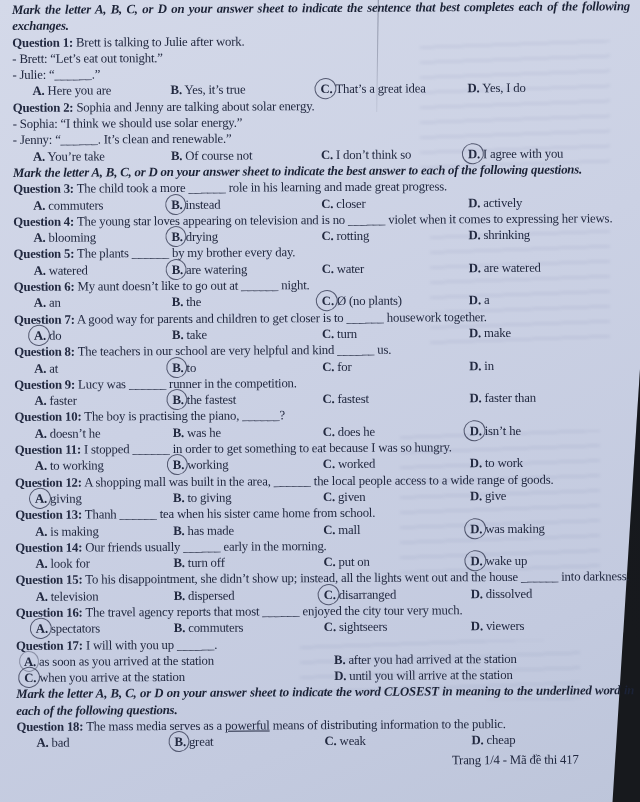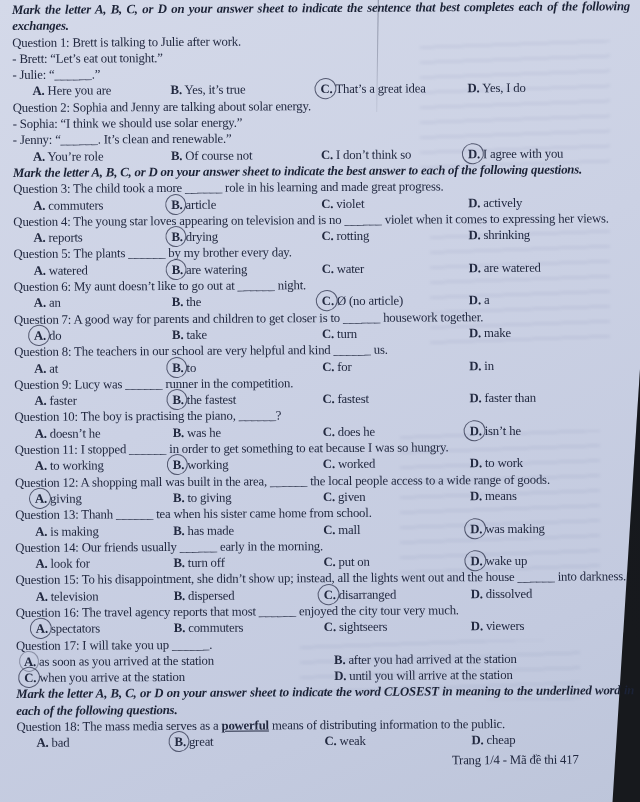--- a/index.html
+++ b/index.html
@@ -32,27 +32,27 @@
   .g2{left:430px;top:230px;width:180px;height:120px}
   .g3{left:400px;top:430px;width:200px;height:150px}
   .g4{left:300px;top:640px;width:280px;height:60px}
   .content{
     position:absolute;left:12px;top:2px;width:618px;
     transform:rotate(-.35deg);transform-origin:top left;
     color:#222940;font-size:12.8px;line-height:16.3px;letter-spacing:-.2px;
   }
   .instruction{font-weight:bold;font-style:italic;text-align:justify;color:#1b2236}
   .q-text{text-align:justify}
-  .q-label{font-weight:normal}
+  .q-label{font-weight:bold}
   .dialog{text-align:left}
   .opts{display:grid;grid-template-columns:138px 150px 147px auto;padding-left:20px}
   .opts.two{display:grid;grid-template-columns:310px auto;padding-left:8px}
   .opt{white-space:nowrap;overflow:visible}
   .letter{font-weight:bold}
-  .bu{font-weight:bold;text-decoration:underline}
+  .bu{font-weight:normal;text-decoration:underline}
   .circ{position:relative;display:inline-block}
   .circ::after{
     content:"";position:absolute;left:-6px;right:-4px;top:-3px;bottom:-2px;
     border:1.5px solid rgba(52,58,82,.8);border-radius:50%;transform:rotate(-10deg);
   }
   .circ.light::after{border-color:rgba(52,58,82,.42);left:-5px;right:-3px}
   .footer{text-align:right;padding-right:56px;margin-top:3px}
 </style>
 </head>
 <body>
@@ -75,60 +75,60 @@
         <span class="opt"><span class="letter">B.</span> <span>Yes, it’s true</span></span>
         <span class="opt"><span class="letter circ">C.</span> <span>That’s a great idea</span></span>
         <span class="opt"><span class="letter">D.</span> <span>Yes, I do</span></span>
       </div>
     </div>
     <div class="question">
       <div class="q-text"><span class="q-label">Question 2:</span> <span>Sophia and Jenny are talking about solar energy.</span></div>
       <div class="dialog">- Sophia: “I think we should use solar energy.”</div>
       <div class="dialog">- Jenny: “______. It’s clean and renewable.”</div>
       <div class="opts">
-        <span class="opt"><span class="letter">A.</span> <span>You’re role</span></span>
+        <span class="opt"><span class="letter">A.</span> <span>You’re take</span></span>
         <span class="opt"><span class="letter">B.</span> <span>Of course not</span></span>
         <span class="opt"><span class="letter">C.</span> <span>I don’t think so</span></span>
         <span class="opt"><span class="letter circ">D.</span> <span>I agree with you</span></span>
       </div>
     </div>
     <div class="instruction">Mark the letter A, B, C, or D on your answer sheet to indicate the best answer to each of the following questions.</div>
     <div class="question">
       <div class="q-text"><span class="q-label">Question 3:</span> <span>The child took a more ______ role in his learning and made great progress.</span></div>
       <div class="opts">
         <span class="opt"><span class="letter">A.</span> <span>commuters</span></span>
-        <span class="opt"><span class="letter circ">B.</span> <span>article</span></span>
-        <span class="opt"><span class="letter">C.</span> <span>violet</span></span>
+        <span class="opt"><span class="letter circ">B.</span> <span>instead</span></span>
+        <span class="opt"><span class="letter">C.</span> <span>closer</span></span>
         <span class="opt"><span class="letter">D.</span> <span>actively</span></span>
       </div>
     </div>
     <div class="question">
       <div class="q-text"><span class="q-label">Question 4:</span> <span>The young star loves appearing on television and is no ______ violet when it comes to expressing her views.</span></div>
       <div class="opts">
-        <span class="opt"><span class="letter">A.</span> <span>reports</span></span>
+        <span class="opt"><span class="letter">A.</span> <span>blooming</span></span>
         <span class="opt"><span class="letter circ">B.</span> <span>drying</span></span>
         <span class="opt"><span class="letter">C.</span> <span>rotting</span></span>
         <span class="opt"><span class="letter">D.</span> <span>shrinking</span></span>
       </div>
     </div>
     <div class="question">
       <div class="q-text"><span class="q-label">Question 5:</span> <span>The plants ______ by my brother every day.</span></div>
       <div class="opts">
         <span class="opt"><span class="letter">A.</span> <span>watered</span></span>
         <span class="opt"><span class="letter circ">B.</span> <span>are watering</span></span>
         <span class="opt"><span class="letter">C.</span> <span>water</span></span>
         <span class="opt"><span class="letter">D.</span> <span>are watered</span></span>
       </div>
     </div>
     <div class="question">
       <div class="q-text"><span class="q-label">Question 6:</span> <span>My aunt doesn’t like to go out at ______ night.</span></div>
       <div class="opts">
         <span class="opt"><span class="letter">A.</span> <span>an</span></span>
         <span class="opt"><span class="letter">B.</span> <span>the</span></span>
-        <span class="opt"><span class="letter circ">C.</span> <span>Ø (no article)</span></span>
+        <span class="opt"><span class="letter circ">C.</span> <span>Ø (no plants)</span></span>
         <span class="opt"><span class="letter">D.</span> <span>a</span></span>
       </div>
     </div>
     <div class="question">
       <div class="q-text"><span class="q-label">Question 7:</span> <span>A good way for parents and children to get closer is to ______ housework together.</span></div>
       <div class="opts">
         <span class="opt"><span class="letter circ">A.</span> <span>do</span></span>
         <span class="opt"><span class="letter">B.</span> <span>take</span></span>
         <span class="opt"><span class="letter">C.</span> <span>turn</span></span>
         <span class="opt"><span class="letter">D.</span> <span>make</span></span>
@@ -169,21 +169,21 @@
         <span class="opt"><span class="letter">C.</span> <span>worked</span></span>
         <span class="opt"><span class="letter">D.</span> <span>to work</span></span>
       </div>
     </div>
     <div class="question">
       <div class="q-text"><span class="q-label">Question 12:</span> <span>A shopping mall was built in the area, ______ the local people access to a wide range of goods.</span></div>
       <div class="opts">
         <span class="opt"><span class="letter circ">A.</span> <span>giving</span></span>
         <span class="opt"><span class="letter">B.</span> <span>to giving</span></span>
         <span class="opt"><span class="letter">C.</span> <span>given</span></span>
-        <span class="opt"><span class="letter">D.</span> <span>means</span></span>
+        <span class="opt"><span class="letter">D.</span> <span>give</span></span>
       </div>
     </div>
     <div class="question">
       <div class="q-text"><span class="q-label">Question 13:</span> <span>Thanh ______ tea when his sister came home from school.</span></div>
       <div class="opts">
         <span class="opt"><span class="letter">A.</span> <span>is making</span></span>
         <span class="opt"><span class="letter">B.</span> <span>has made</span></span>
         <span class="opt"><span class="letter">C.</span> <span>mall</span></span>
         <span class="opt"><span class="letter circ">D.</span> <span>was making</span></span>
       </div>
@@ -209,21 +209,21 @@
     <div class="question">
       <div class="q-text"><span class="q-label">Question 16:</span> <span>The travel agency reports that most ______ enjoyed the city tour very much.</span></div>
       <div class="opts">
         <span class="opt"><span class="letter circ">A.</span> <span>spectators</span></span>
         <span class="opt"><span class="letter">B.</span> <span>commuters</span></span>
         <span class="opt"><span class="letter">C.</span> <span>sightseers</span></span>
         <span class="opt"><span class="letter">D.</span> <span>viewers</span></span>
       </div>
     </div>
     <div class="question">
-      <div class="q-text"><span class="q-label">Question 17:</span> <span>I will take you up ______.</span></div>
+      <div class="q-text"><span class="q-label">Question 17:</span> <span>I will with you up ______.</span></div>
       <div class="opts two">
         <span class="opt"><span class="letter circ light">A.</span> <span>as soon as you arrived at the station</span></span>
         <span class="opt"><span class="letter">B.</span> <span>after you had arrived at the station</span></span>
         <span class="opt"><span class="letter circ">C.</span> <span>when you arrive at the station</span></span>
         <span class="opt"><span class="letter">D.</span> <span>until you will arrive at the station</span></span>
       </div>
     </div>
     <div class="instruction">Mark the letter A, B, C, or D on your answer sheet to indicate the word CLOSEST in meaning to the underlined word in each of the following questions.</div>
     <div class="question">
       <div class="q-text"><span class="q-label">Question 18:</span> <span>The mass media serves as a </span><span class="bu">powerful</span><span> means of distributing information to the public.</span></div>

